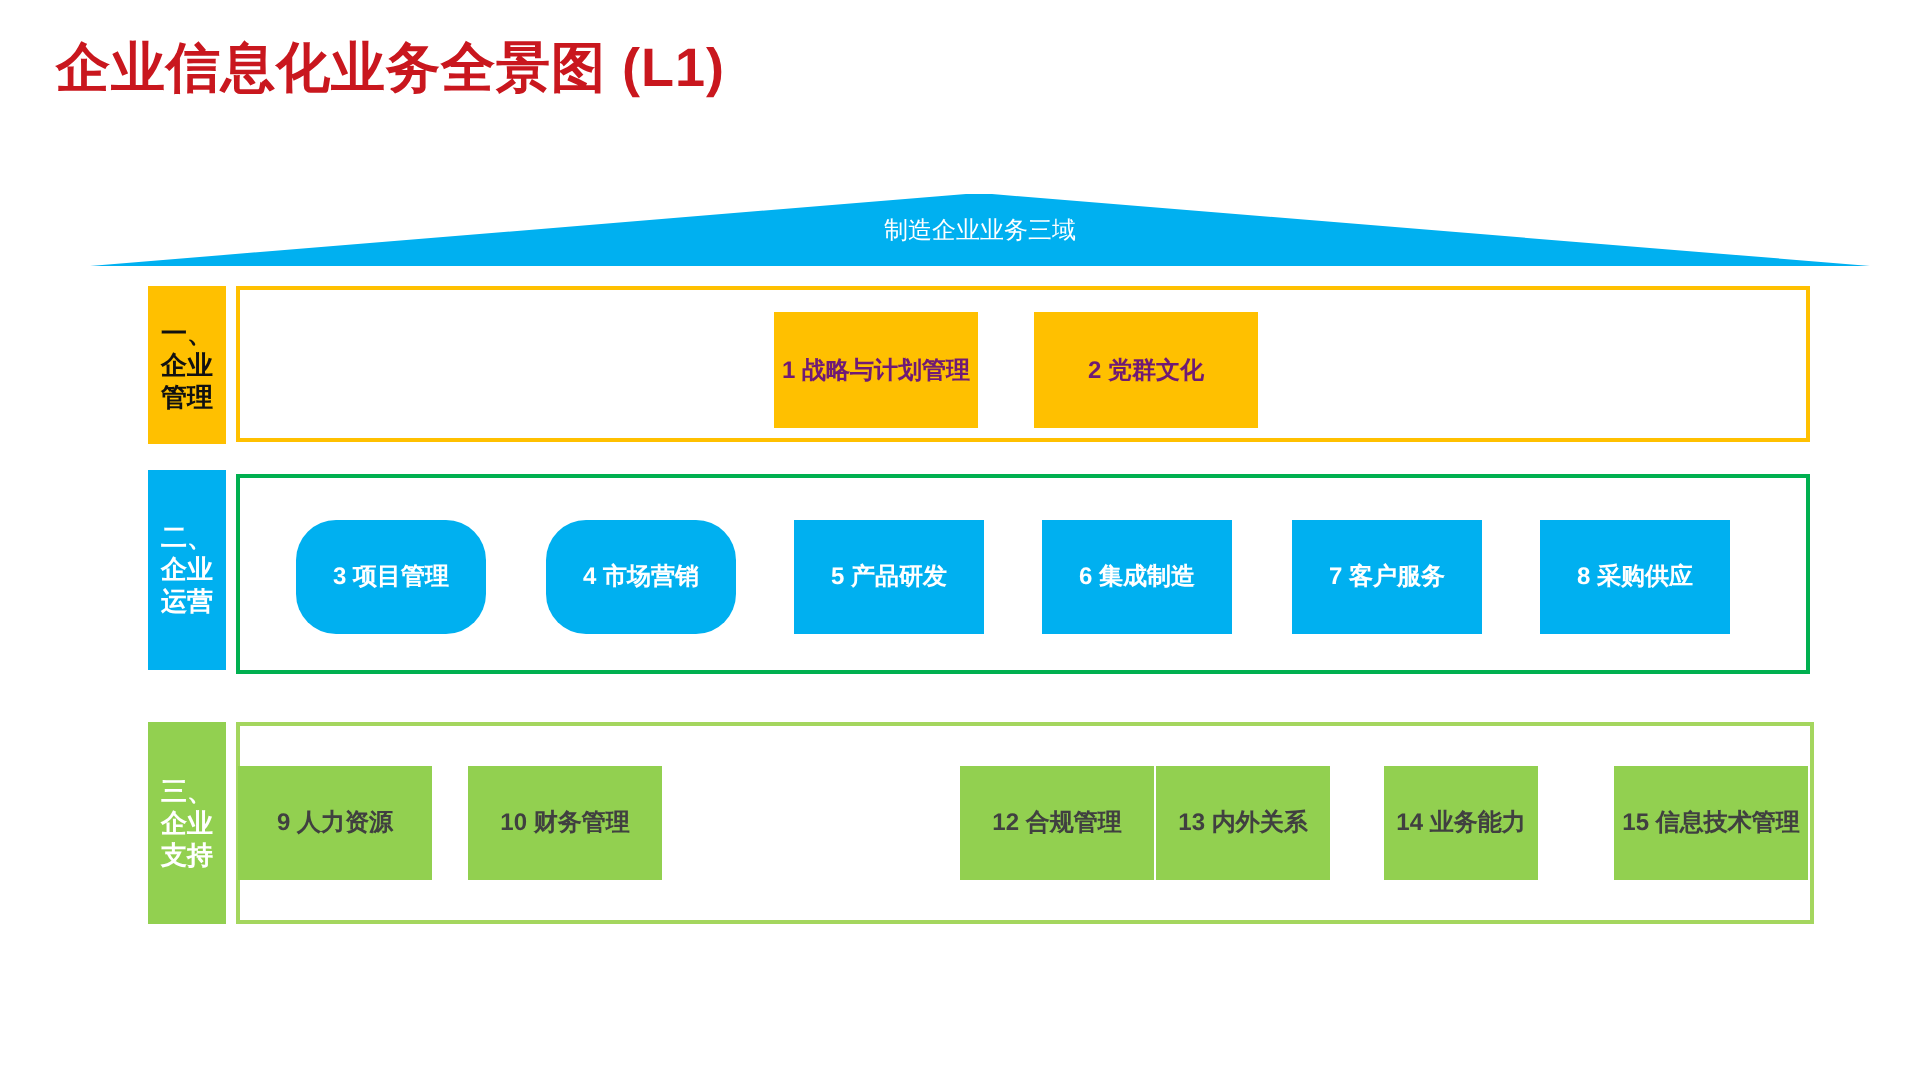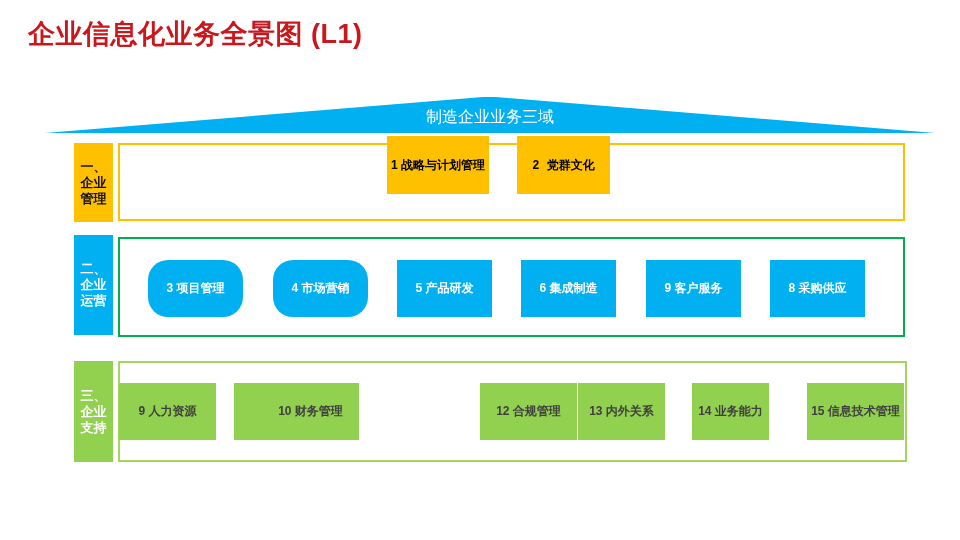--- a/index.html
+++ b/index.html
@@ -7,37 +7,37 @@
     position:relative;width:960px;height:540px;background:#fff;overflow:hidden;
     font-family:"Liberation Sans","DejaVu Sans",sans-serif;
   }
   .title{
     position:absolute;left:28px;top:16px;margin:0;
     font-size:27px;font-weight:bold;color:#C9171E;letter-spacing:0.5px;
   }
   .roof-svg{position:absolute;left:40px;top:94px;width:900px;height:42px;display:block;}
   .roof-label{
     position:absolute;left:330px;top:107px;width:320px;text-align:center;
-    color:#ffffff;font-size:16px;font-weight:normal;
+    color:#ffffff;font-size:12px;font-weight:normal;
   }
   .band-label{
     position:absolute;width:39px;display:flex;align-items:center;justify-content:center;
     font-size:13px;font-weight:bold;line-height:16px;white-space:pre-line;text-align:left;
   }
   .band-frame{
     position:absolute;background:#ffffff;box-sizing:border-box;
   }
   .biz-box{
     position:absolute;height:57px;display:flex;align-items:center;justify-content:center;
     font-size:12px;font-weight:bold;white-space:nowrap;
   }
   
   .label-1{left:74px;top:143px;height:79px;background:#FFC000;color:#111111;}
   .frame-1{left:118px;top:143px;width:787px;height:78px;border:2px solid #FFC000;}
-  .box-amber{background:#FFC000;color:#000000;top:136px;height:58px;}
+  .box-amber{background:#FFC000;color:#701a75;top:156px;height:58px;}
   
   .label-2{left:74px;top:235px;height:100px;background:#00B0F0;color:#ffffff;}
   .frame-2{left:118px;top:237px;width:787px;height:100px;border:2px solid #00B050;}
   .box-blue{background:#00B0F0;color:#ffffff;top:260px;}
   
   .label-3{left:74px;top:361px;height:101px;background:#92D050;color:#ffffff;}
   .frame-3{left:118px;top:361px;width:789px;height:101px;border:2px solid #A4D65E;}
   .box-green{background:#92D050;color:#404040;top:383px;}
 </style>
 </head>
@@ -50,37 +50,37 @@
   <svg class="roof-svg" viewBox="0 0 900 42" aria-hidden="true">
     <polygon points="5,39 443,3 456,3 895,39" fill="#00B0F0"></polygon>
   </svg>
   <div class="roof-label">制造企业业务三域</div>
 
   <div class="band-label label-1">一、
 企业
 管理</div>
   <div class="band-frame frame-1"></div>
   <div class="biz-box box-amber" style="left:387px;width:102px;">1 战略与计划管理</div>
-  <div class="biz-box box-amber" style="left:517px;width:93px;font-family:Liberation Mono, monospace;">2 党群文化</div>
+  <div class="biz-box box-amber" style="left:517px;width:112px;">2 党群文化</div>
 
   <div class="band-label label-2">二、
 企业
 运营</div>
   <div class="band-frame frame-2"></div>
   <div class="biz-box box-blue" style="left:148px;width:95px;border-radius:20px;">3 项目管理</div>
   <div class="biz-box box-blue" style="left:273px;width:95px;border-radius:20px;">4 市场营销</div>
   <div class="biz-box box-blue" style="left:397px;width:95px;">5 产品研发</div>
   <div class="biz-box box-blue" style="left:521px;width:95px;">6 集成制造</div>
-  <div class="biz-box box-blue" style="left:646px;width:95px;">9 客户服务</div>
+  <div class="biz-box box-blue" style="left:646px;width:95px;">7 客户服务</div>
   <div class="biz-box box-blue" style="left:770px;width:95px;">8 采购供应</div>
 
   <div class="band-label label-3">三、
 企业
 支持</div>
   <div class="band-frame frame-3"></div>
   <div class="biz-box box-green" style="left:119px;width:97px;">9 人力资源</div>
-  <div class="biz-box box-green" style="left:234px;width:97px;padding-left:28px;">10 财务管理</div>
+  <div class="biz-box box-green" style="left:234px;width:97px;">10 财务管理</div>
   <div class="biz-box box-green" style="left:480px;width:97px;">12 合规管理</div>
   <div class="biz-box box-green" style="left:578px;width:87px;">13 内外关系</div>
   <div class="biz-box box-green" style="left:692px;width:77px;">14 业务能力</div>
   <div class="biz-box box-green" style="left:807px;width:97px;">15 信息技术管理</div>
 
 </div>
 
 </body></html>

